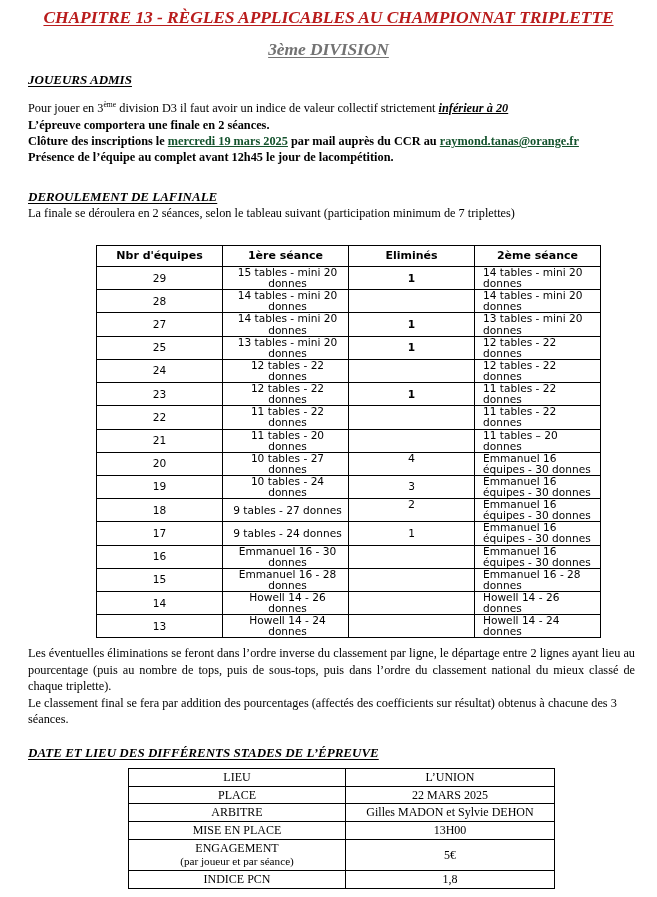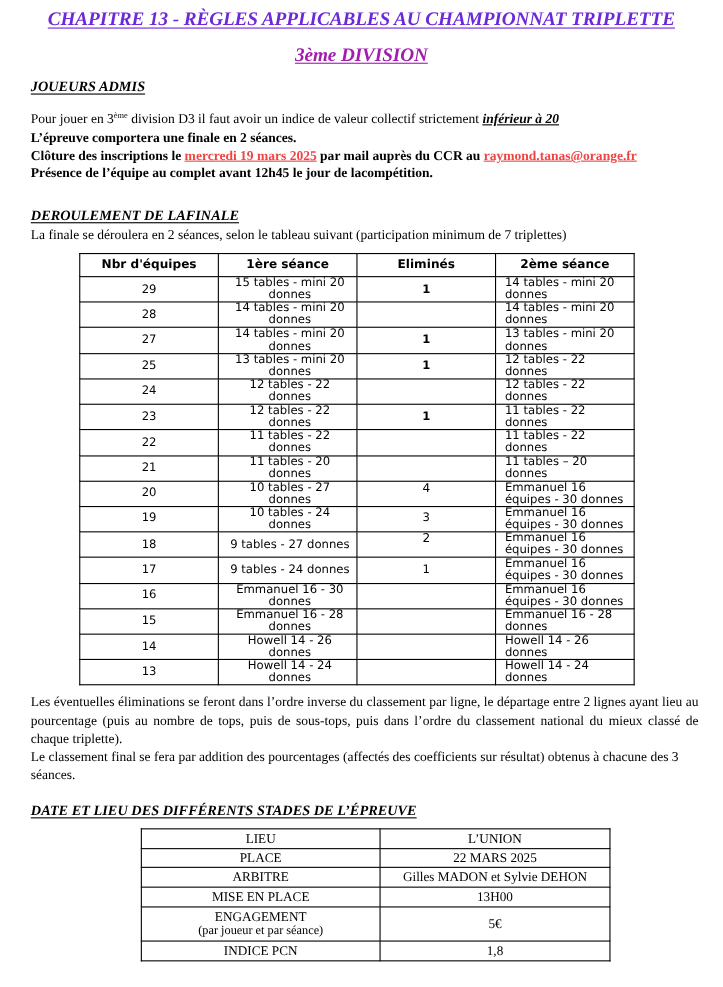--- a/index.html
+++ b/index.html
@@ -65,31 +65,31 @@
     margin: 0 24px 0 28px;
   }
   .para.justify { text-align: justify; margin-right: 22px; }
   .bold { font-weight: bold; }
   .ital-under {
     font-style: italic;
     font-weight: bold;
     text-decoration: underline;
   }
   .red-under {
-    color: #ef4444;
+    color: #14532d;
     font-weight: bold;
     text-decoration: underline;
   }
   sup { font-size: 0.62em; vertical-align: super; line-height: 0; }
 
   .gap-a { height: 12px; }
   .gap-b { height: 7px; }
 
   
-  .table-wrap { margin-top: 9px; }
+  .table-wrap { margin-top: 24px; padding-left: 24px; }
   table.main-table {
     border-collapse: collapse;
     margin-left: 72px;
     width: 505px;
     table-layout: fixed;
     font-family: "DejaVu Sans", "Liberation Sans", sans-serif;
   }
   table.main-table th,
   table.main-table td {
     border: 1px solid #000;
@@ -133,24 +133,24 @@
   }
   table.info-table td.label { width: 210px; }
   table.info-table td.value { width: 202px; }
   .sub-note { font-size: 11.2px; }
 </style>
 </head>
 <body>
 
 <div class="page">
 
-  <div class="doc-title" style="color: #6d28d9;">
+  <div class="doc-title" style="color: #b91c1c;">
     <span class="line1">CHAPITRE 13 - RÈGLES APPLICABLES AU CHAMPIONNAT TRIPLETTE</span>
   </div>
-  <div class="doc-title title-wrap2" style="color: #a21caf;">
+  <div class="doc-title title-wrap2" style="color: #737373;">
     <span class="line2">3ème DIVISION</span>
   </div>
 
   <div class="heading-row">
     <span class="section-heading">JOUEURS ADMIS</span>
   </div>
 
   <div class="gap-a"></div>
 
   <div class="para">

